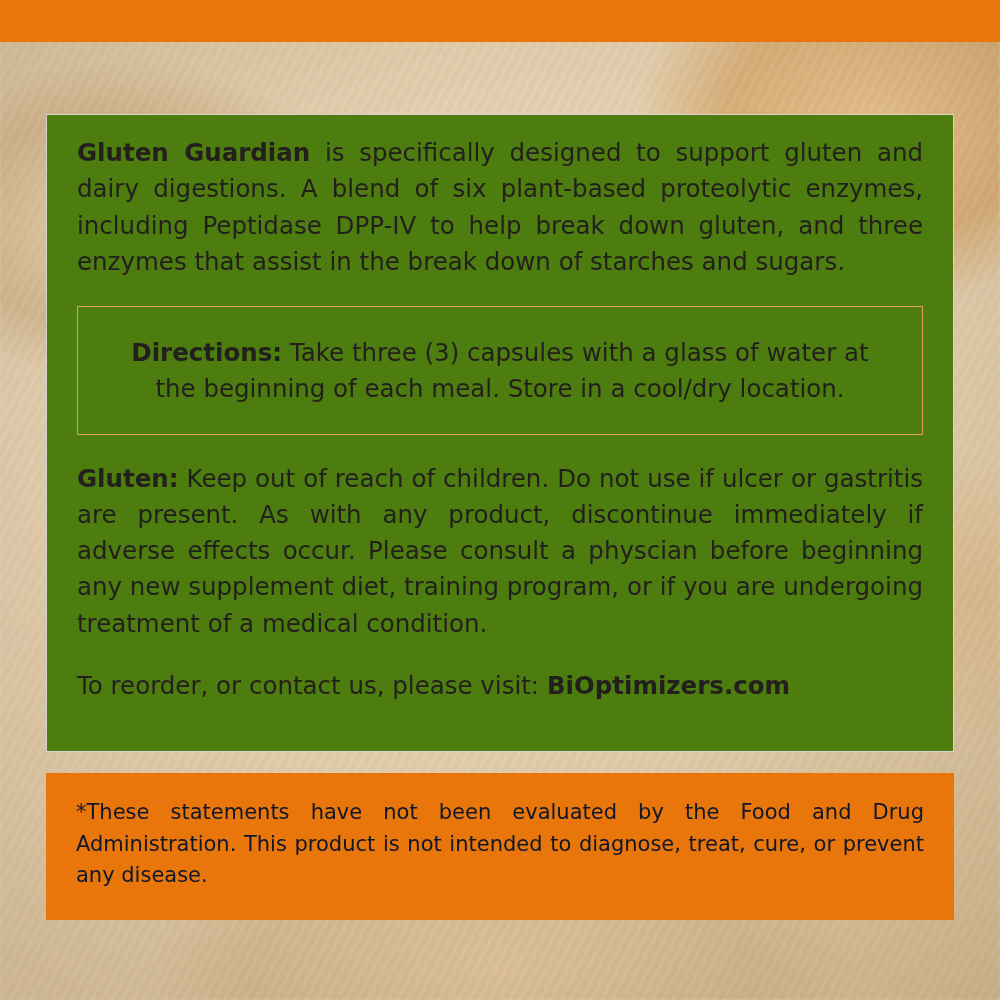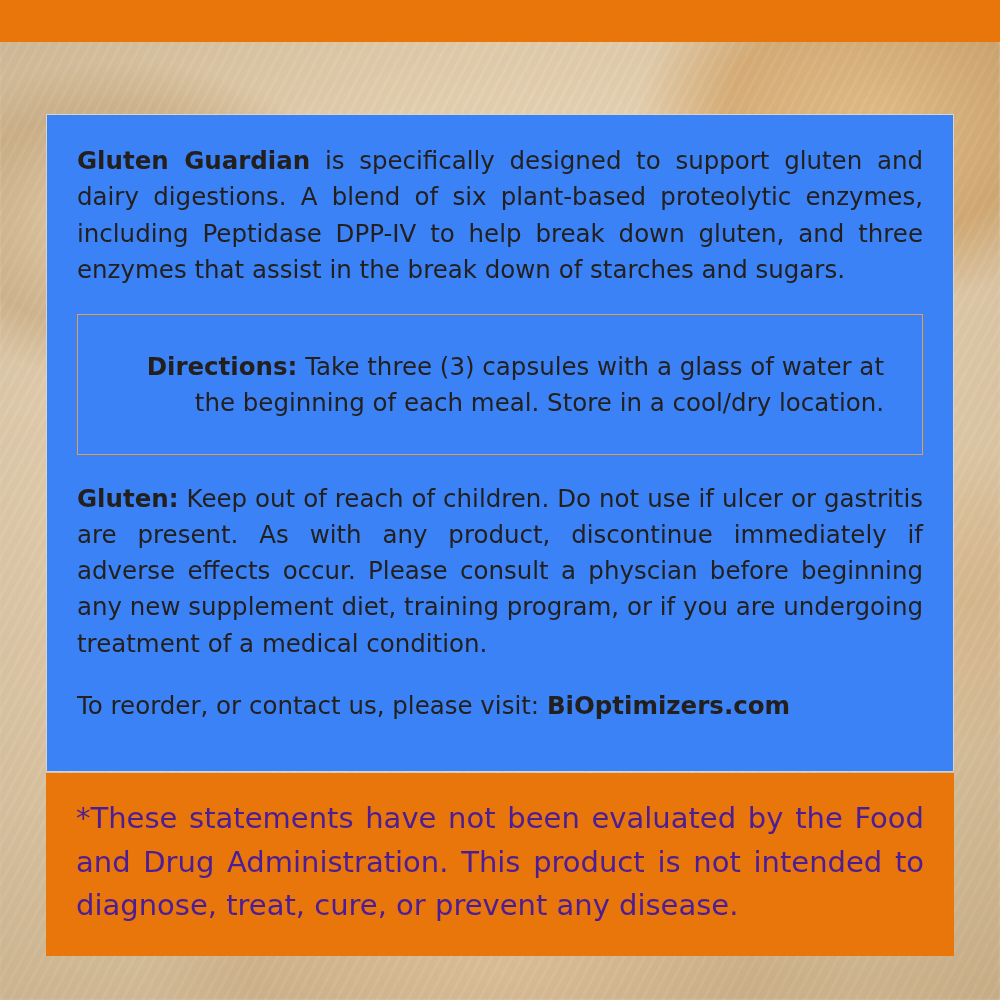--- a/index.html
+++ b/index.html
@@ -55,23 +55,23 @@
     background: #e8760b;
   }
 
   
   .card {
     position: absolute;
     left: 46px;
     top: 114px;
     width: 908px;
     box-sizing: border-box;
-    background: #3b82f6;
+    background: #4d7c0f;
     border: 1px solid #d8d3cb;
-    padding: 28px 30px 34px 30px;
+    padding: 20px 30px 34px 30px;
   }
 
   .para {
     font-size: 24.5px;
     line-height: 1.48;
     color: #231f1c;
     margin: 0 0 26px 0;
     text-align: justify;
     text-justify: inter-word;
   }
@@ -79,44 +79,44 @@
 
   .para b, .para strong { font-weight: 700; }
 
   .directions-box {
     border: 1px solid #e3a04a;
     box-sizing: border-box;
     padding: 22px 26px 20px 26px;
     margin: 0 0 26px 0;
   }
   .directions-box .para {
-    margin: 12px;
-    text-align: right;
+    margin: 6px;
+    text-align: center;
   }
 
   .reorder {
     text-align: left;
     margin-bottom: 0;
   }
 
   
   .disclaimer {
     position: absolute;
     left: 46px;
     top: 773px;
     width: 908px;
     box-sizing: border-box;
     background: #e8760b;
     padding: 24px 30px 28px 30px;
   }
   .disclaimer p {
     margin: 0;
-    font-size: 29px;
+    font-size: 21px;
     line-height: 1.5;
-    color: #4c1d95;
+    color: #0f172a;
     text-align: justify;
     text-justify: inter-word;
   }
 </style>
 </head>
 <body>
 
 <div class="label">
 
   <div class="bg"></div>

